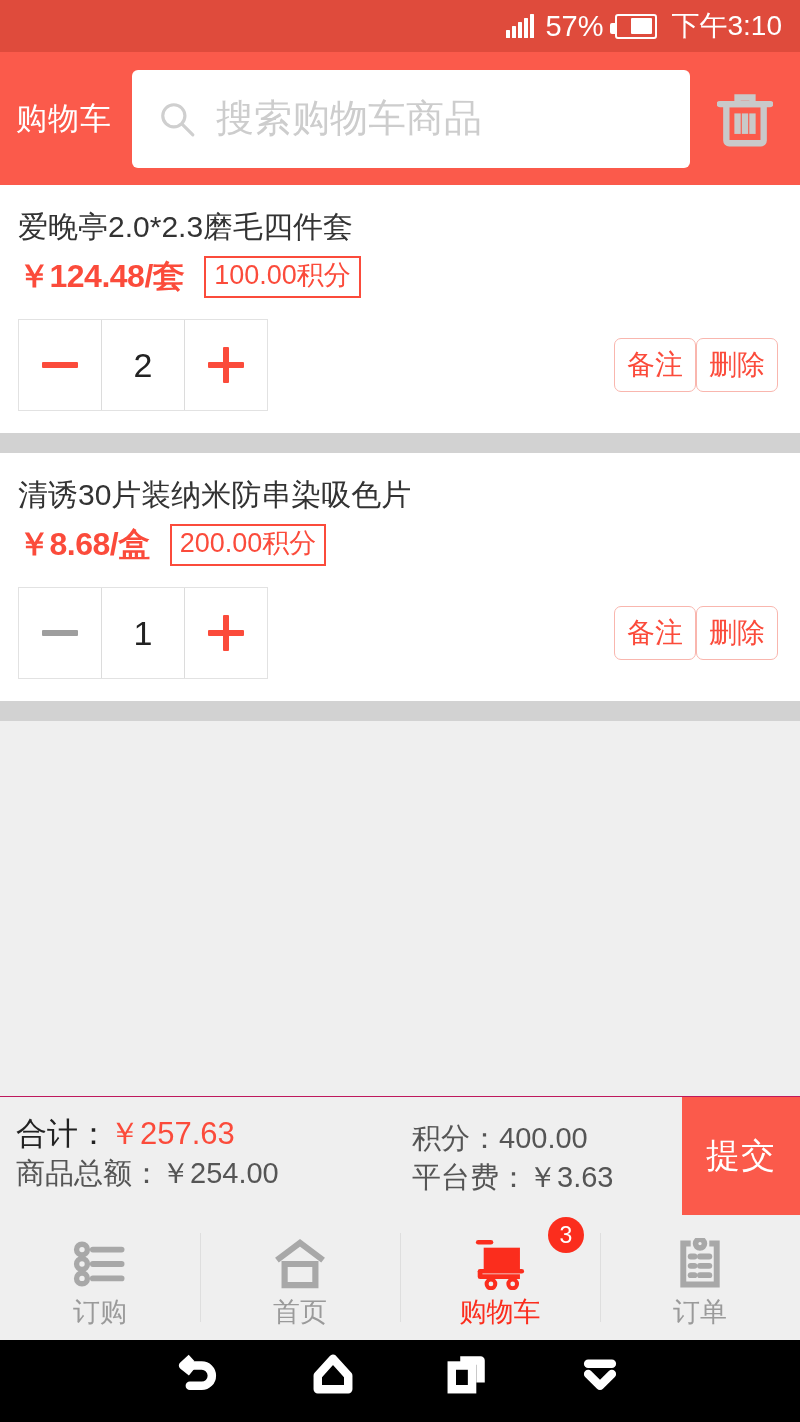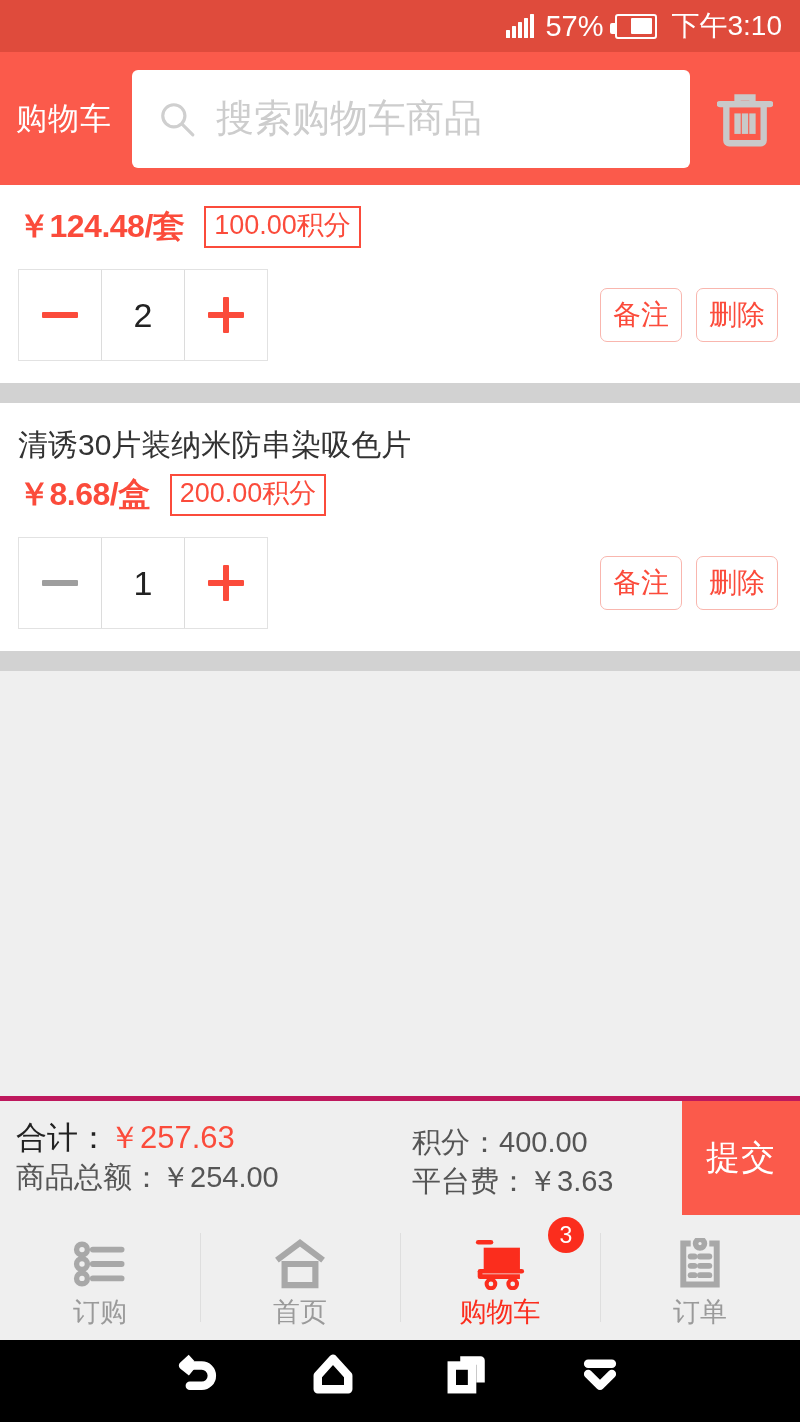--- a/index.html
+++ b/index.html
@@ -77,35 +77,35 @@
     font-size:34px; color:#222;
     border-left:1px solid #dcdcdc; border-right:1px solid #dcdcdc;
   }
   .minus-glyph{ display:block; width:36px; height:6px; background:currentColor; border-radius:1px; }
   .plus-glyph{ position:relative; width:36px; height:36px; }
   .plus-glyph:before,.plus-glyph:after{
     content:""; position:absolute; background:currentColor; border-radius:1px;
   }
   .plus-glyph:before{ left:0; top:15px; width:36px; height:6px; }
   .plus-glyph:after{ top:0; left:15px; height:36px; width:6px; }
-  .row-actions{ display:flex; gap:14px; padding-right:4px; }
+  .row-actions{ display:flex; padding-right:4px; }
   .pill{
     border:1px solid #f9b6ae; border-radius:7px; color:#fb4b3b;
     font-size:28px; padding:10px 12px; line-height:1.15; background:#fff;
   }
   .band{ height:20px; background:#d2d2d2; }
 
   
   .filler{ background:#efefef; }
 
   
   .summary{
     position:absolute; left:0; right:0; top:1096px; height:119px;
     background:#efefef; display:flex; align-items:stretch;
-    border-top:5px solid #be185d;
+    border-top:1px solid #be185d;
   }
   .sum-left{ width:400px; padding:16px 0 0 16px; }
   .sum-mid{ flex:1; padding:22px 0 0 12px; }
   .sum-l1{ font-size:31px; color:#222; line-height:1.35; white-space:nowrap; }
   .sum-l1 b{ color:#fb4b3b; font-weight:400; }
   .sum-l2{ font-size:29px; color:#555; line-height:1.3; white-space:nowrap; }
   .sum-m1{ font-size:29px; color:#555; line-height:1.35; white-space:nowrap; }
   .submit{
     width:118px; background:#fb5a4b; color:#fff; font-size:34px;
     display:flex; align-items:center; justify-content:center; letter-spacing:1px;
@@ -180,20 +180,21 @@
         <line x1="1.5" y1="8" x2="28.5" y2="8" stroke-linecap="round"></line>
         <path d="M11 8 V4.5 h8 V8"></path>
         <line x1="11" y1="13" x2="11" y2="24"></line>
         <line x1="15" y1="13" x2="15" y2="24"></line>
         <line x1="19" y1="13" x2="19" y2="24"></line>
       </svg>
     </div>
   </div>
 
   <div class="card">
+    <div class="card-title">爱晚亭2.0*2.3磨毛四件套</div>
     <div class="price-row">
       <span class="price">￥124.48/套</span>
       <span class="points">100.00积分</span>
     </div>
     <div class="ctrl-row">
       <div class="stepper">
         <div class="step-btn">
             <span class="minus-glyph"></span>
           </div>
         <div class="step-val">2</div>

